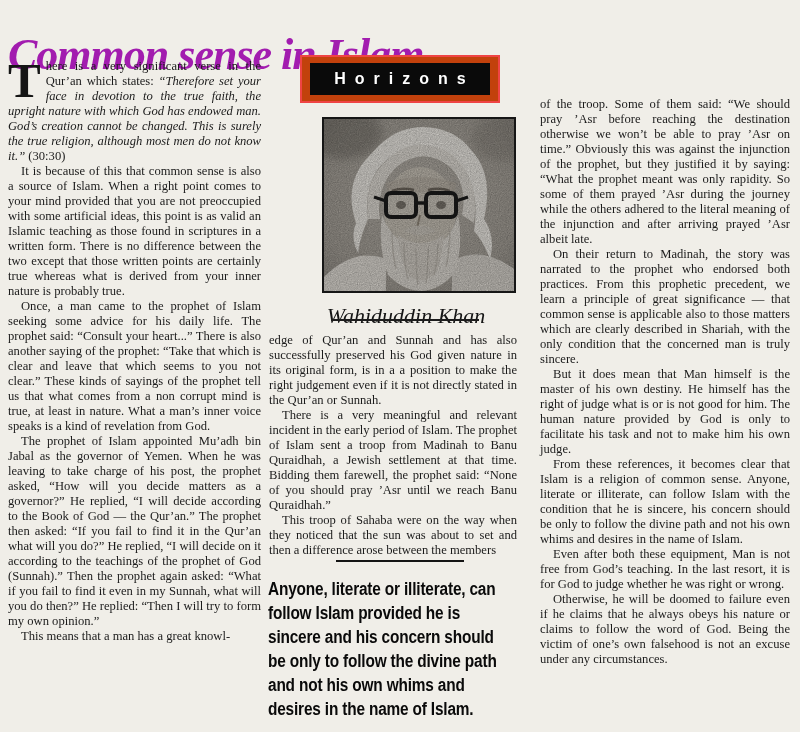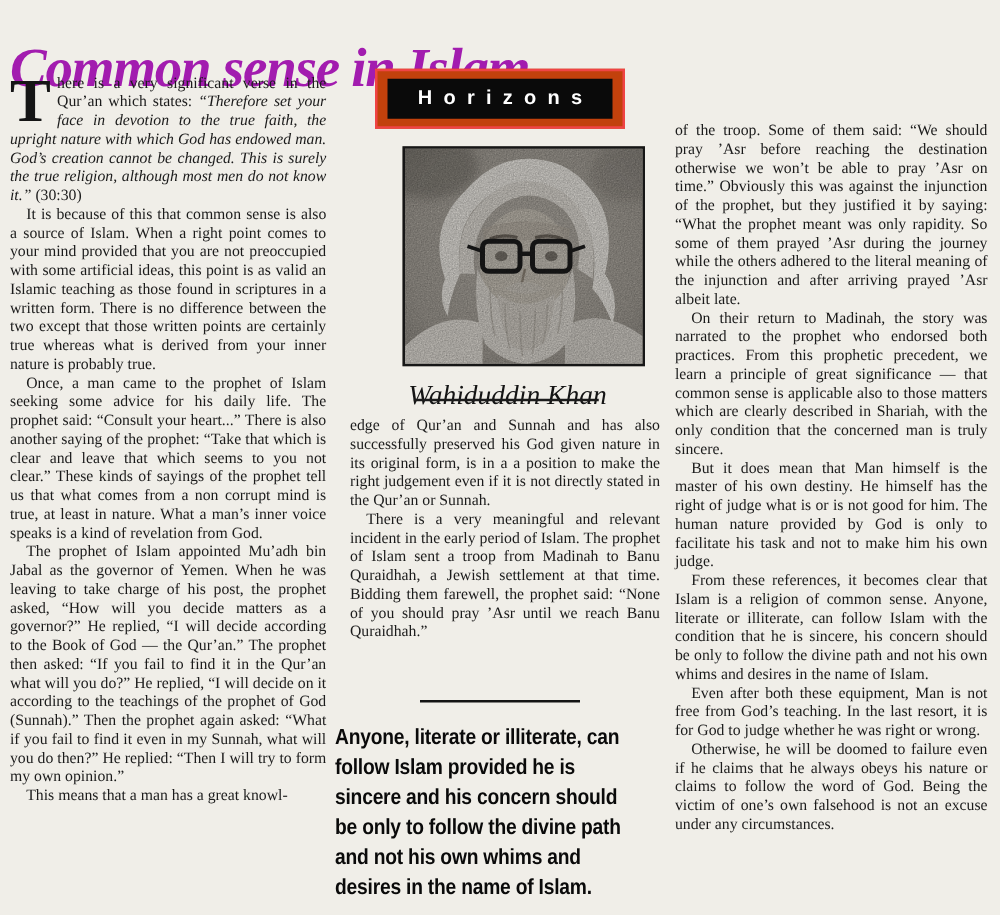--- a/index.html
+++ b/index.html
@@ -14,21 +14,21 @@
     font-family:"Liberation Serif", serif;
     font-style:italic; font-weight:bold; font-size:44px; line-height:56px;
     letter-spacing:-1px; color:#a21caf; white-space:nowrap;
   }
   
   .col {
     position:absolute; font-size:12.6px; line-height:15px;
     text-align:justify; color:#1b1b1b;
   }
   .col-1 { left:8px;   top:59px;  width:253px; }
-  .col-2 { left:280px; top:333px; width:248px; }
+  .col-2 { left:269px; top:333px; width:248px; }
   .col-3 { left:540px; top:57px;  width:250px;margin-top:40px; }
   .paras > div { text-indent:13px; margin:0; }
   .paras.nofirst > div:first-child { text-indent:0; }
   .intro { text-align:justify; }
   .dropcap {
     float:left; font-size:49px; line-height:41px; font-weight:bold;
     padding:1px 5px 0 0; color:#151515;
   }
   
   .kicker-outer {
@@ -144,20 +144,21 @@
     </svg>
   </div>
 
   <div class="caption">Wahiduddin Khan</div>
   <div class="caption-rule"></div>
 
   <div class="col col-2">
     <div class="paras nofirst">
         <div>edge of Qur’an and Sunnah and has also successfully preserved his God given nature in its original form, is in a a position to make the right judgement even if it is not directly stated in the Qur’an or Sunnah.</div>
         <div>There is a very meaningful and relevant incident in the early period of Islam. The prophet of Islam sent a troop from Madinah to Banu Quraidhah, a Jewish settlement at that time. Bidding them farewell, the prophet said: “None of you should pray ’Asr until we reach Banu Quraidhah.”</div>
+        <div>This troop of Sahaba were on the way when they noticed that the sun was about to set and then a difference arose between the members</div>
       </div>
   </div>
 
   <div class="quote-divider"></div>
 
   <div class="pull-quote">
       <div>Anyone, literate or illiterate, can</div>
       <div>follow Islam provided he is</div>
       <div>sincere and his concern should</div>
       <div>be only to follow the divine path</div>

